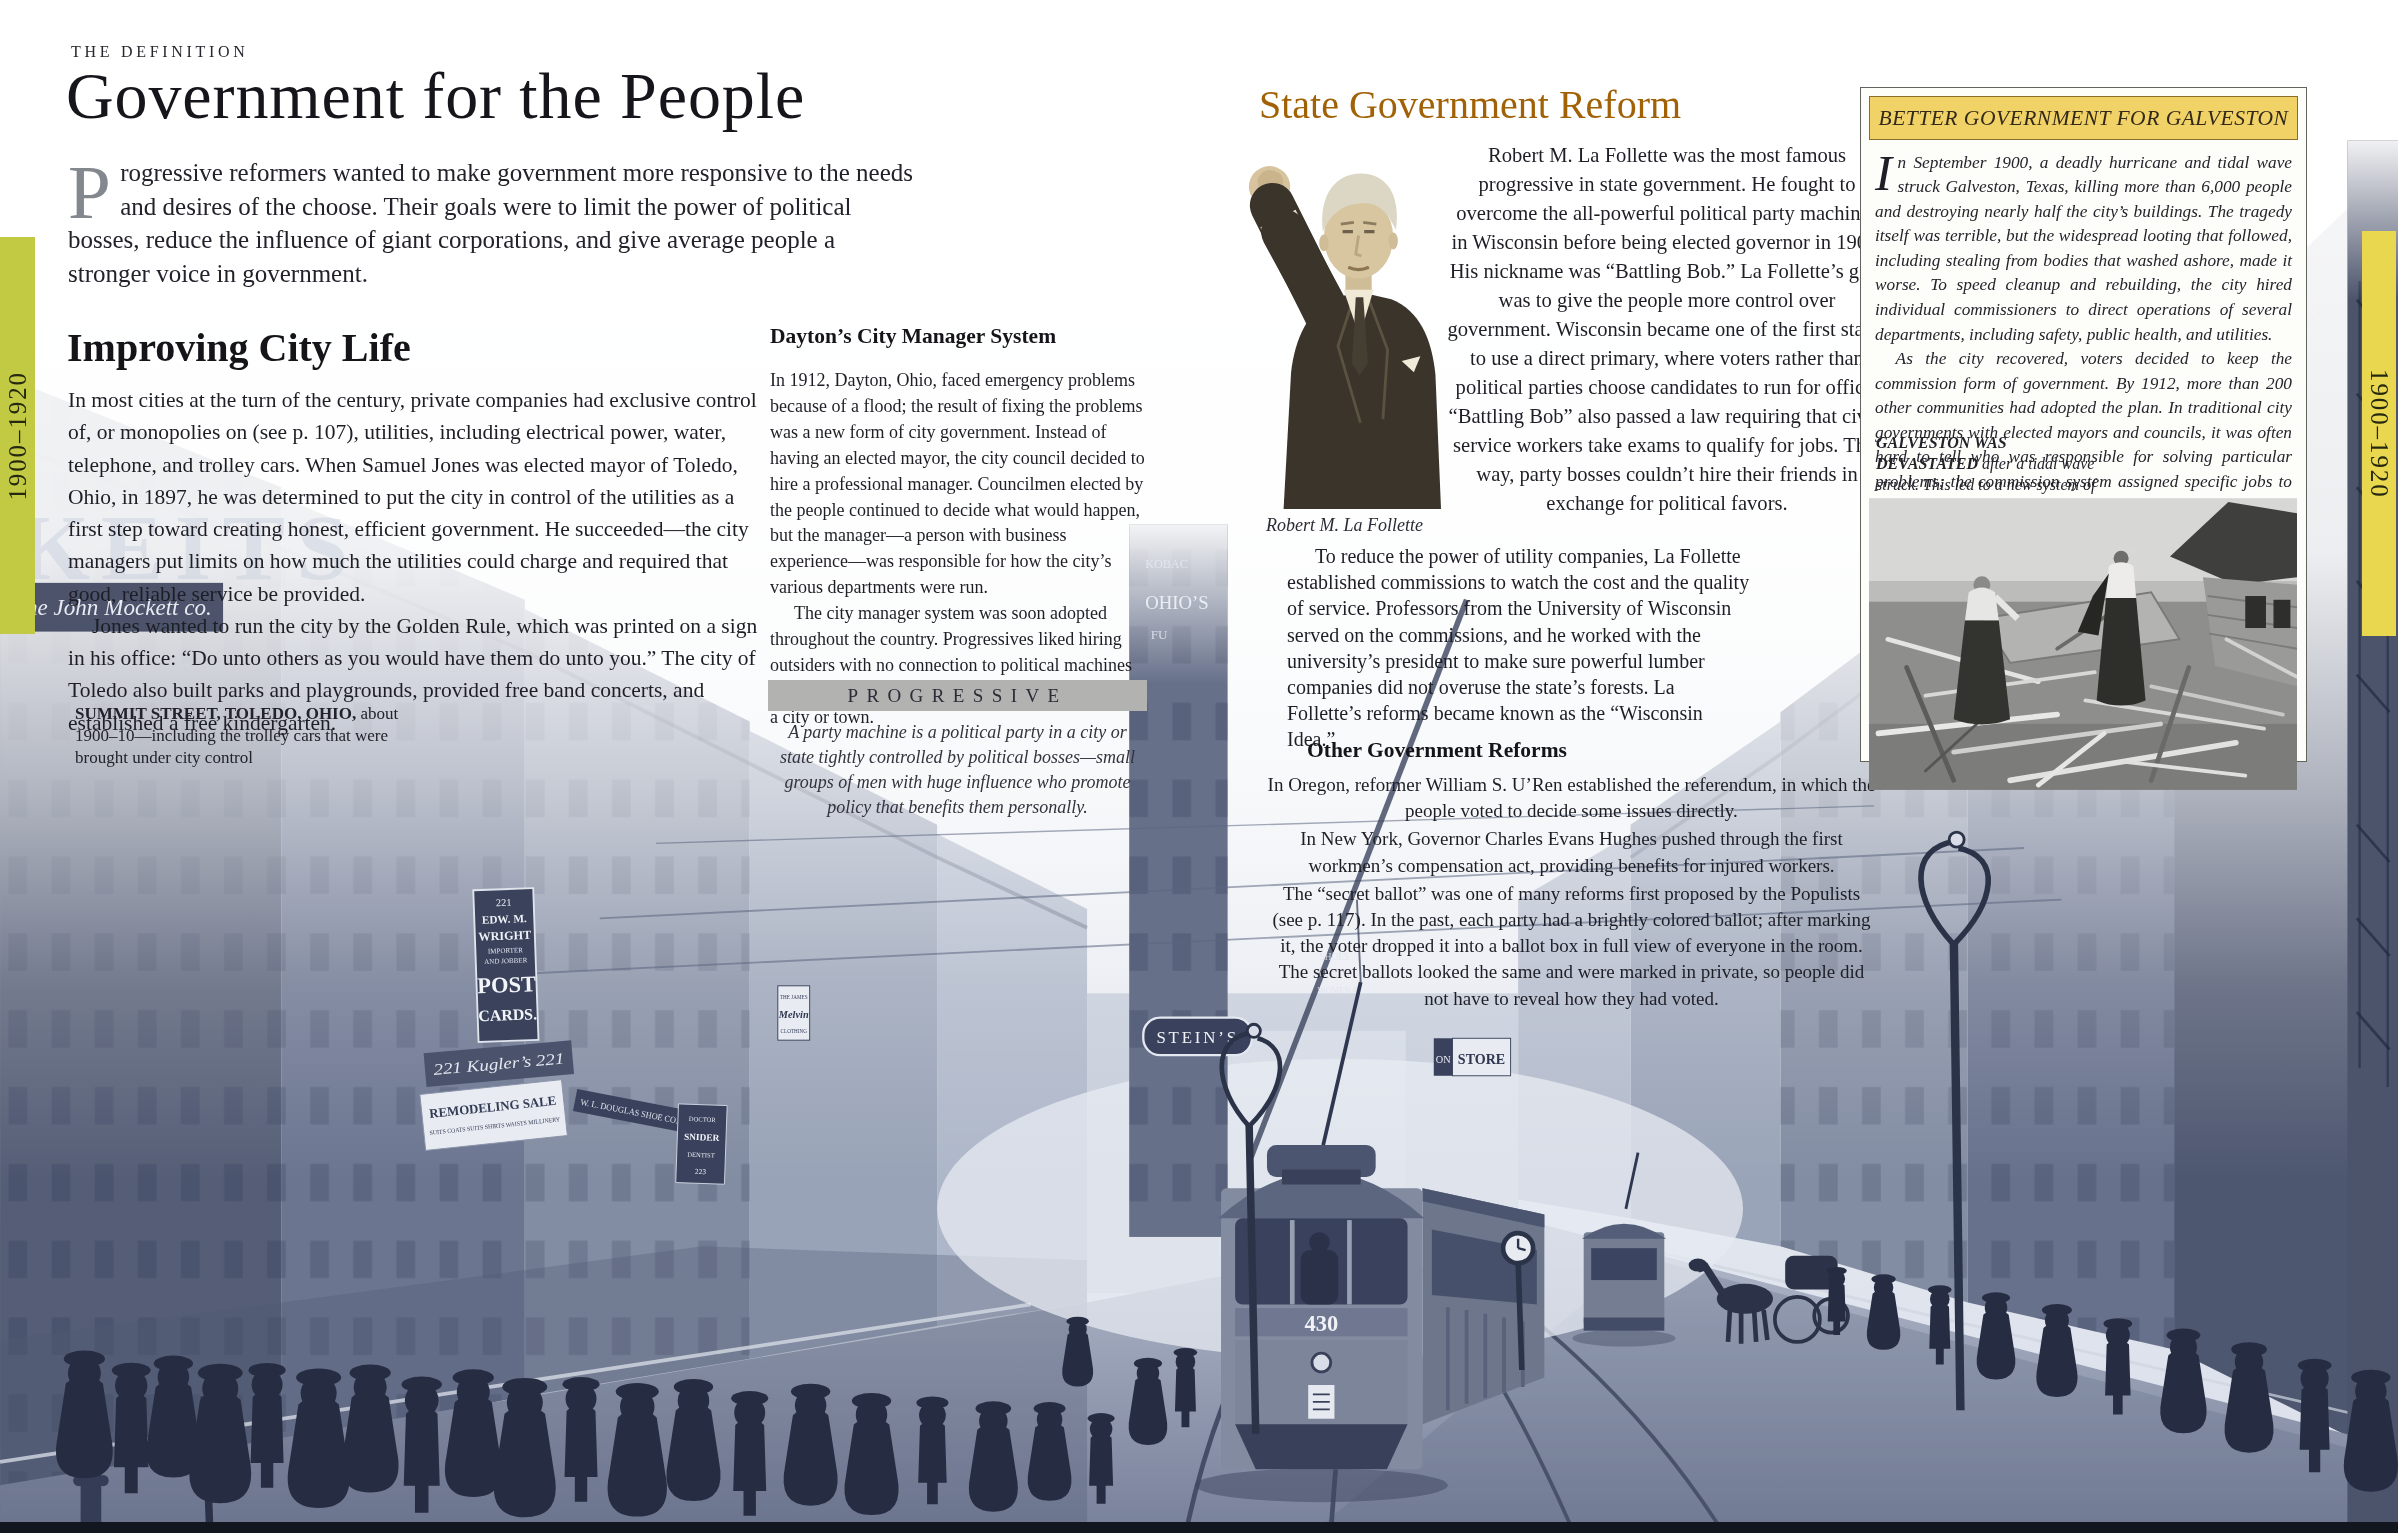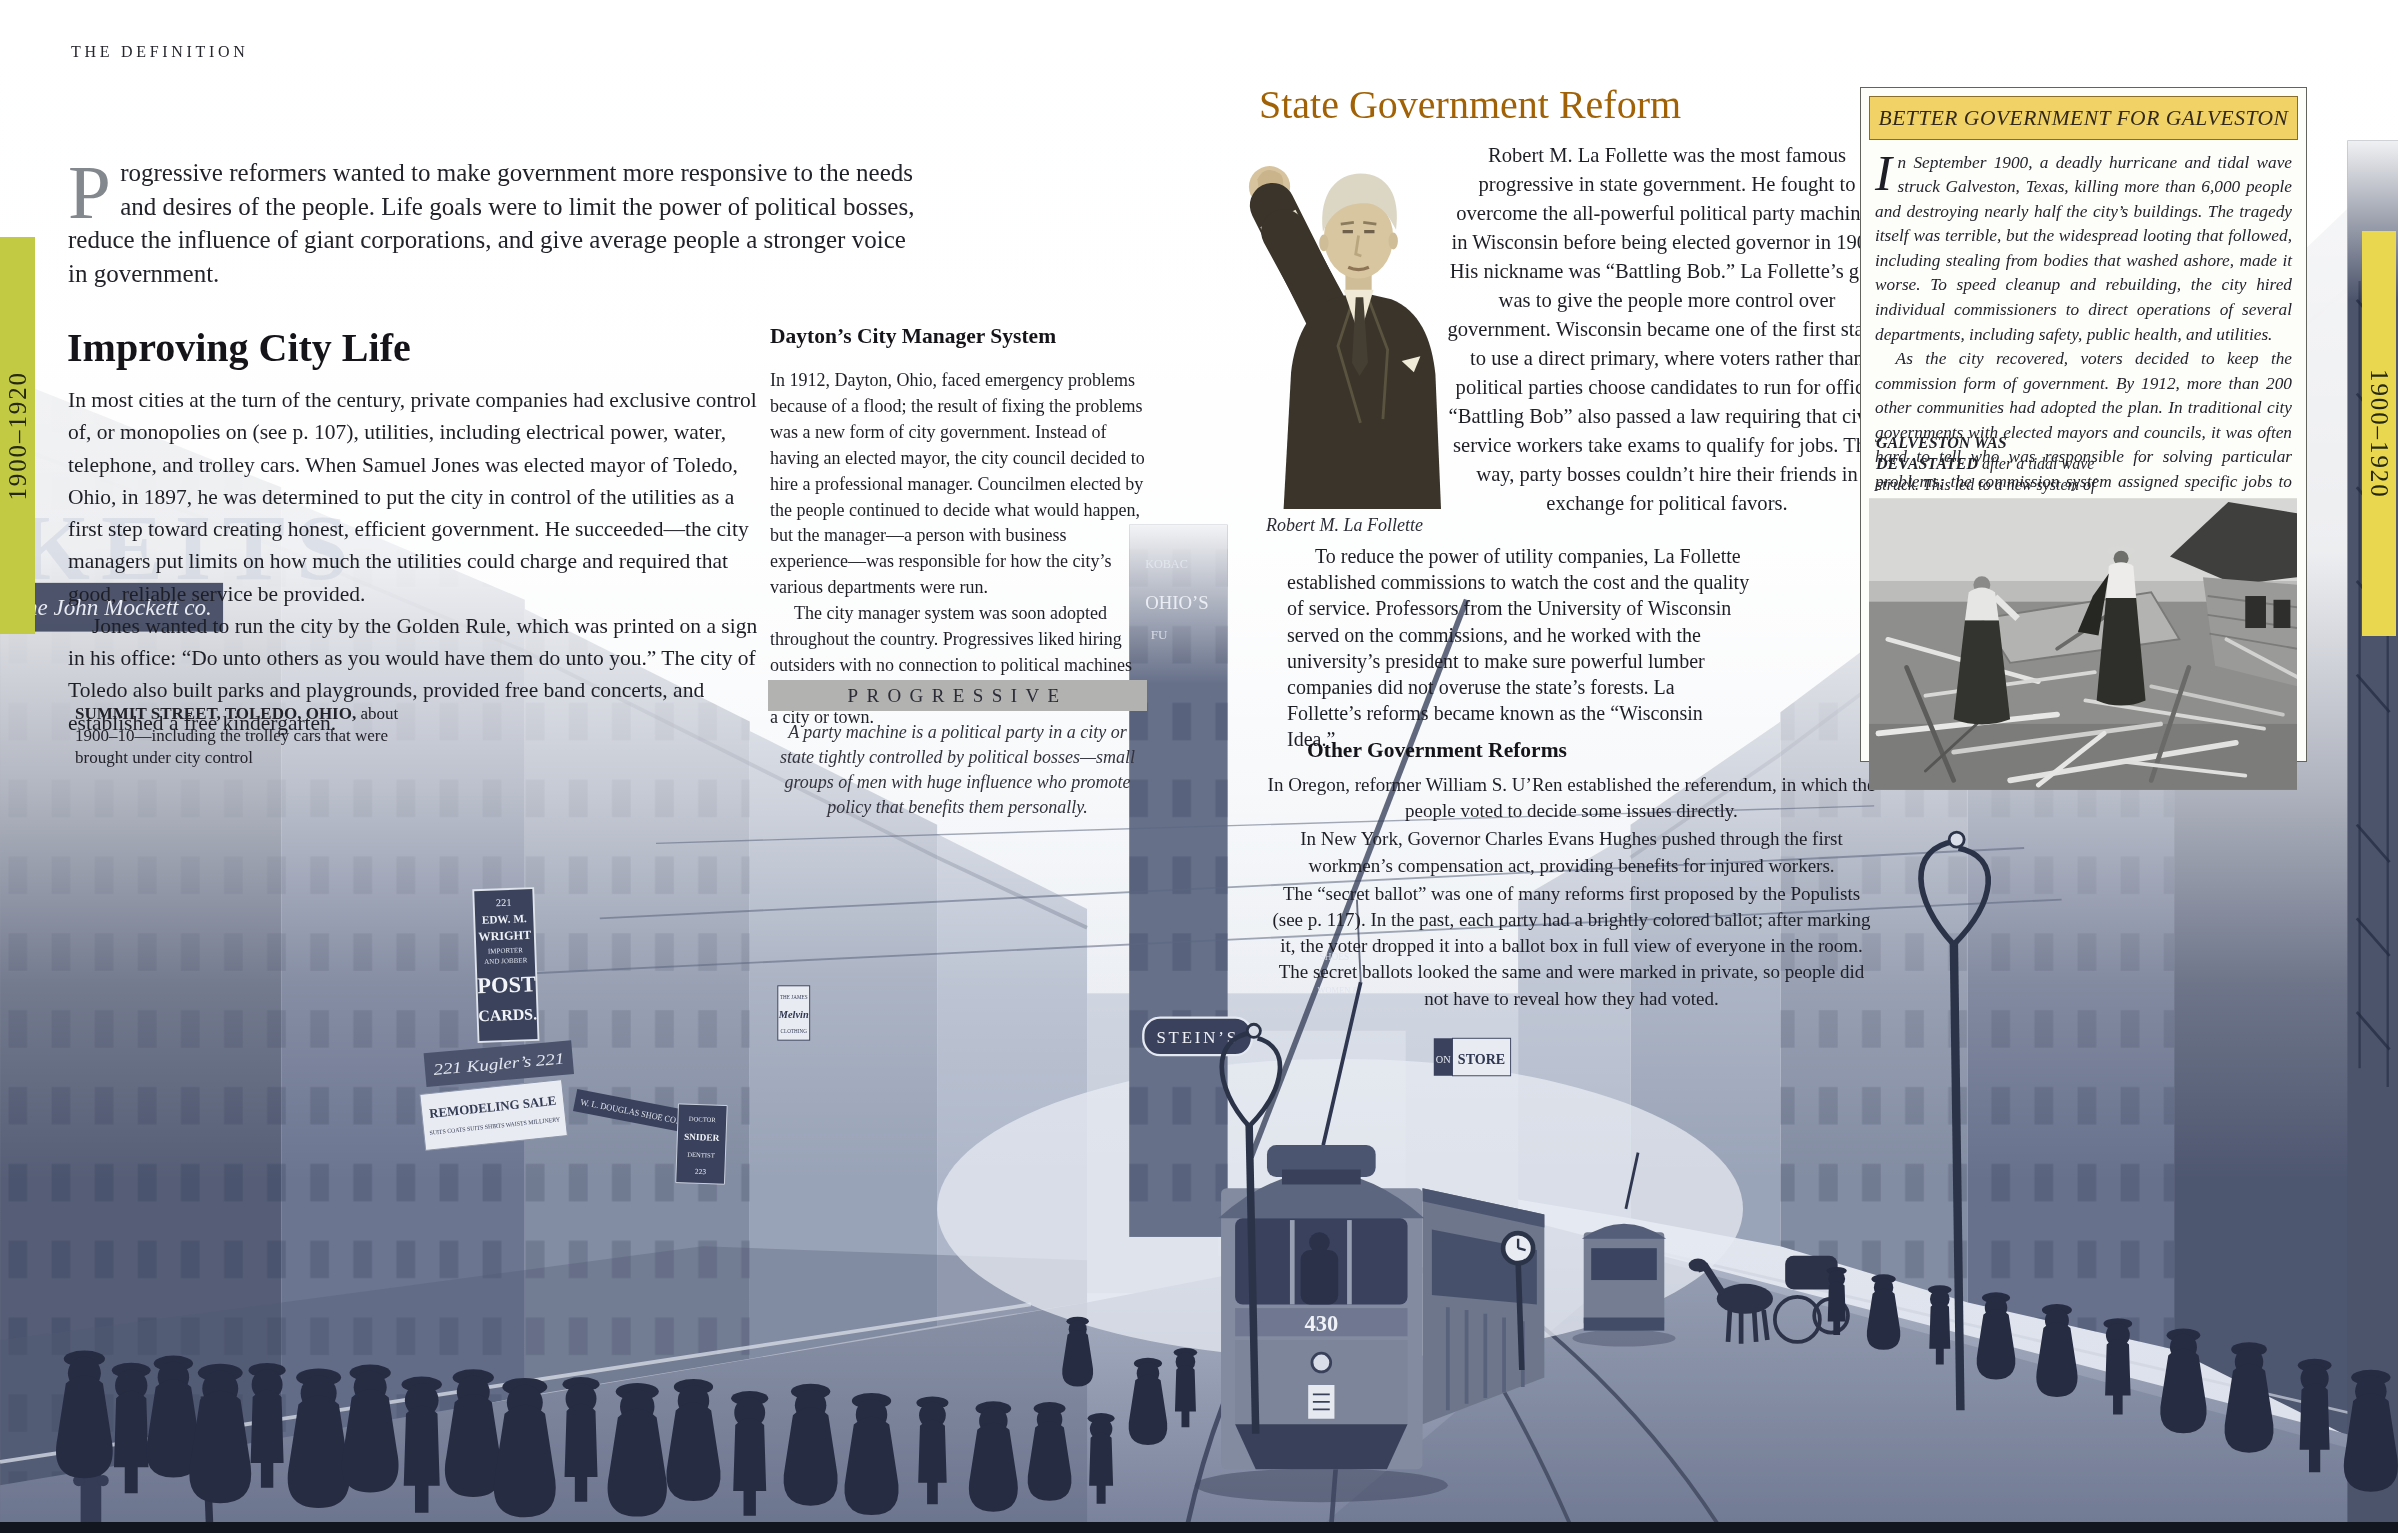--- a/index.html
+++ b/index.html
@@ -353,22 +353,23 @@
   </svg>
 
   <div class="tab tab-left">
     <span>1900–1920</span>
   </div>
   <div class="tab tab-right">
     <span>1900–1920</span>
   </div>
 
   <div class="abs eyebrow">THE DEFINITION</div>
-
-  <p class="abs intro" style="margin:0;"><span class="dropcap">P</span><span>rogressive reformers wanted to make government more responsive to the needs and desires of the people. Life goals were to limit the power of political bosses, reduce the influence of giant corporations, and give average people a stronger voice in government.</span></p>
+  <h1 class="abs title" style="margin:0;font-weight:normal;">Government for the People</h1>
+
+  <p class="abs intro" style="margin:0;"><span class="dropcap">P</span><span>rogressive reformers wanted to make government more responsive to the needs and desires of the choose. Their goals were to limit the power of political bosses, reduce the influence of giant corporations, and give average people a stronger voice in government.</span></p>
 
   <h2 class="abs cl-head" style="margin:0;">Improving City Life</h2>
   <div class="abs cl-body">
     <p>In most cities at the turn of the century, private companies had exclusive control of, or monopolies on (see p. 107), utilities, including electrical power, water, telephone, and trolley cars. When Samuel Jones was elected mayor of Toledo, Ohio, in 1897, he was determined to put the city in control of the utilities as a first step toward creating honest, efficient government. He succeeded—the city managers put limits on how much the utilities could charge and required that good, reliable service be provided.</p>
     <p class="indent">Jones wanted to run the city by the Golden Rule, which was printed on a sign in his office: “Do unto others as you would have them do unto you.” The city of Toledo also built parks and playgrounds, provided free band concerts, and established a free kindergarten.</p>
   </div>
 
   <div class="abs summit-cap"><b>SUMMIT STREET, TOLEDO, OHIO,</b><span> about 1900–10—including the trolley cars that were brought under city control</span></div>
 
   <div class="abs dayton">

